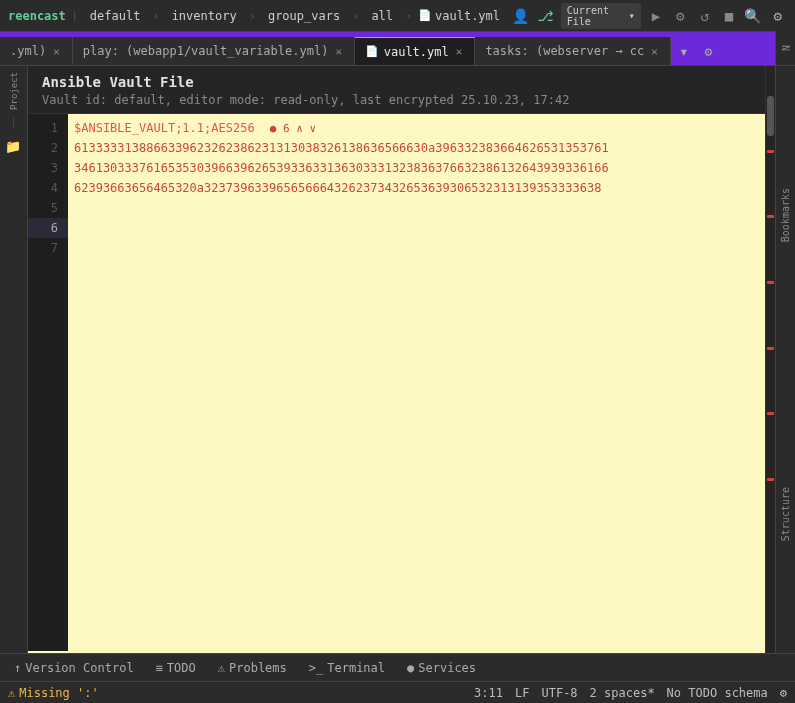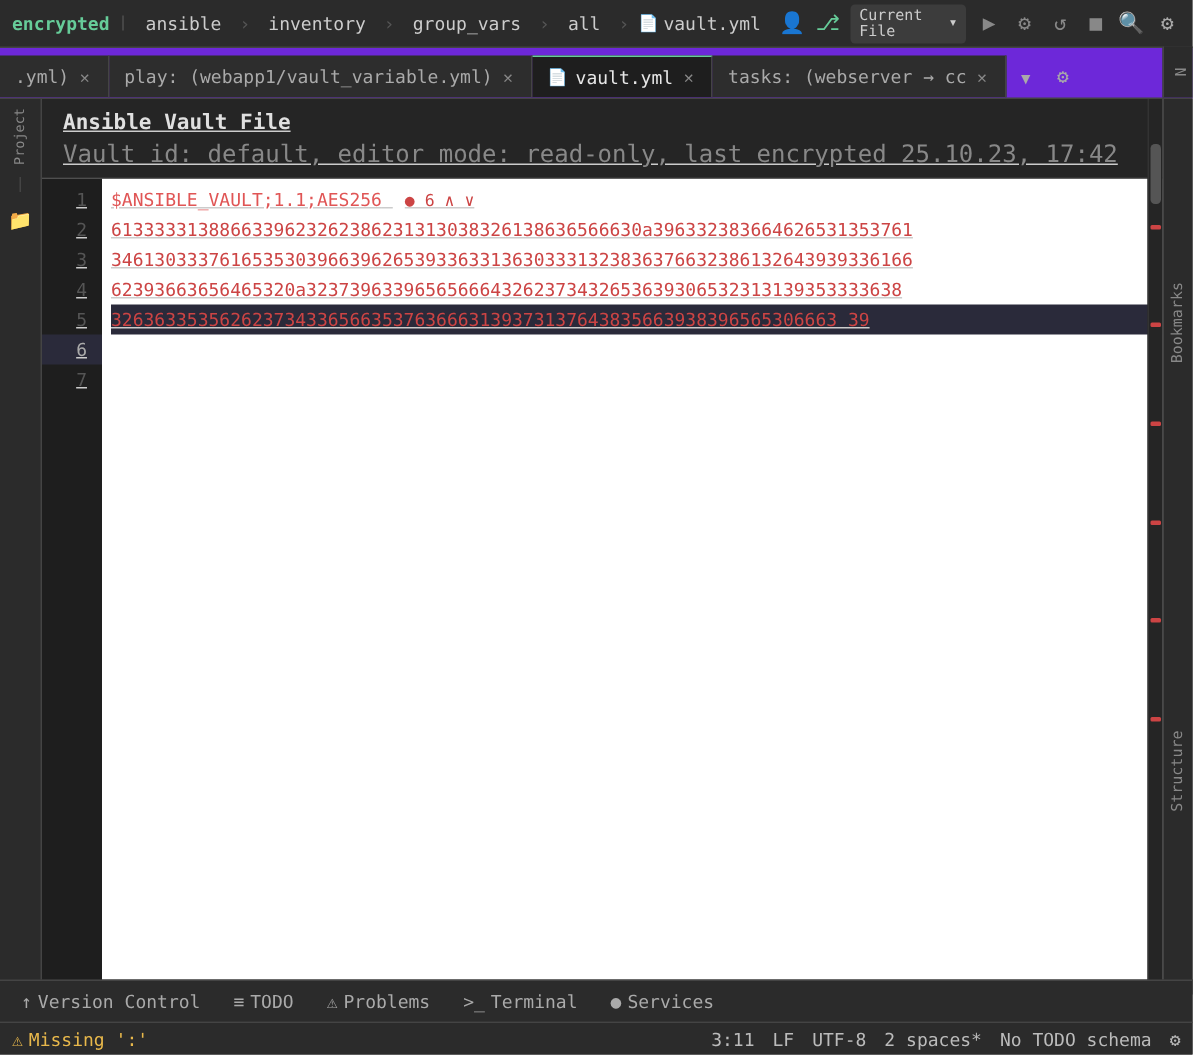--- a/index.html
+++ b/index.html
@@ -142,39 +142,38 @@
       justify-content: space-around;
     }
 
     
     .editor-area {
       position: absolute;
       left: 28px;
       right: 20px;
       top: 66px;
       bottom: 40px;
-      background: #ffffff;
+      background: #fef9c3;
       overflow: hidden;
-      text-decoration: underline;
     }
 
     
     .file-header {
       background: #252525;
       padding: 8px 14px 6px;
       border-bottom: 1px solid #333;
     }
     .file-header-title {
       font-size: 14px;
       font-weight: bold;
       color: #e0e0e0;
       margin-bottom: 3px;
     }
     .file-header-meta {
-      font-size: 16px;
+      font-size: 12px;
       color: #888;
     }
 
     
     .code-area {
       display: flex;
       height: calc(100% - 60px);
       overflow-x: hidden;
     }
     .line-numbers {
@@ -262,23 +261,23 @@
       font-size: 12px;
       color: #aaa;
       cursor: pointer;
       border-radius: 3px;
     }
   </style>
 </head>
 <body>
 
 <div class="toolbar">
-  <span style="color:#6c9; font-weight:bold;">encrypted</span>
+  <span style="color:#6c9; font-weight:bold;">reencast</span>
   <span class="toolbar-sep">|</span>
-  <span class="toolbar-item">ansible</span>
+  <span class="toolbar-item">default</span>
   <span style="color:#555">›</span>
   <span class="toolbar-item">inventory</span>
   <span style="color:#555">›</span>
   <span class="toolbar-item">group_vars</span>
   <span style="color:#555">›</span>
   <span class="toolbar-item">all</span>
   <span style="color:#555">›</span>
   <span style="display:flex;align-items:center;gap:3px;">
     <span style="color:#6c9;font-size:11px;">📄</span>
     <span style="color:#ccc;">vault.yml</span>
@@ -353,24 +352,20 @@
       </div>
       <div class="code-line">
         <span class="code-red">6133333138866339623262386231313038326138636566630a396332383664626531353761</span>
       </div>
       <div class="code-line">
         <span class="code-red">34613033376165353039663962653933633136303331323836376632386132643939336166</span>
       </div>
       <div class="code-line">
         <span class="code-red">62393663656465320a3237396339656566643262373432653639306532313139353333638</span>
       </div>
-      <div class="code-line active-line">
-        <span class="code-red">3263633535626237343365663537636663139373137643835663938396565306663 39</span>
-        <span style="position:absolute; right:30px; color:#cc4444; font-size:11px; top:0;"></span>
-      </div>
       <div class="code-line"></div>
     </div>
   </div>
 
   <div style="position:absolute; right:0; top:0; width:10px; bottom:0; background:#252525; border-left:1px solid #333;">
     <div style="position:absolute; top:30px; left:1px; right:1px; height:40px; background:#555; border-radius:3px;"></div>
 
     <div style="position:absolute; top:14%; left:1px; right:1px; height:3px; background:#cc4444; border-radius:1px;"></div>
     <div style="position:absolute; top:25%; left:1px; right:1px; height:3px; background:#cc4444; border-radius:1px;"></div>
     <div style="position:absolute; top:36%; left:1px; right:1px; height:3px; background:#cc4444; border-radius:1px;"></div>

